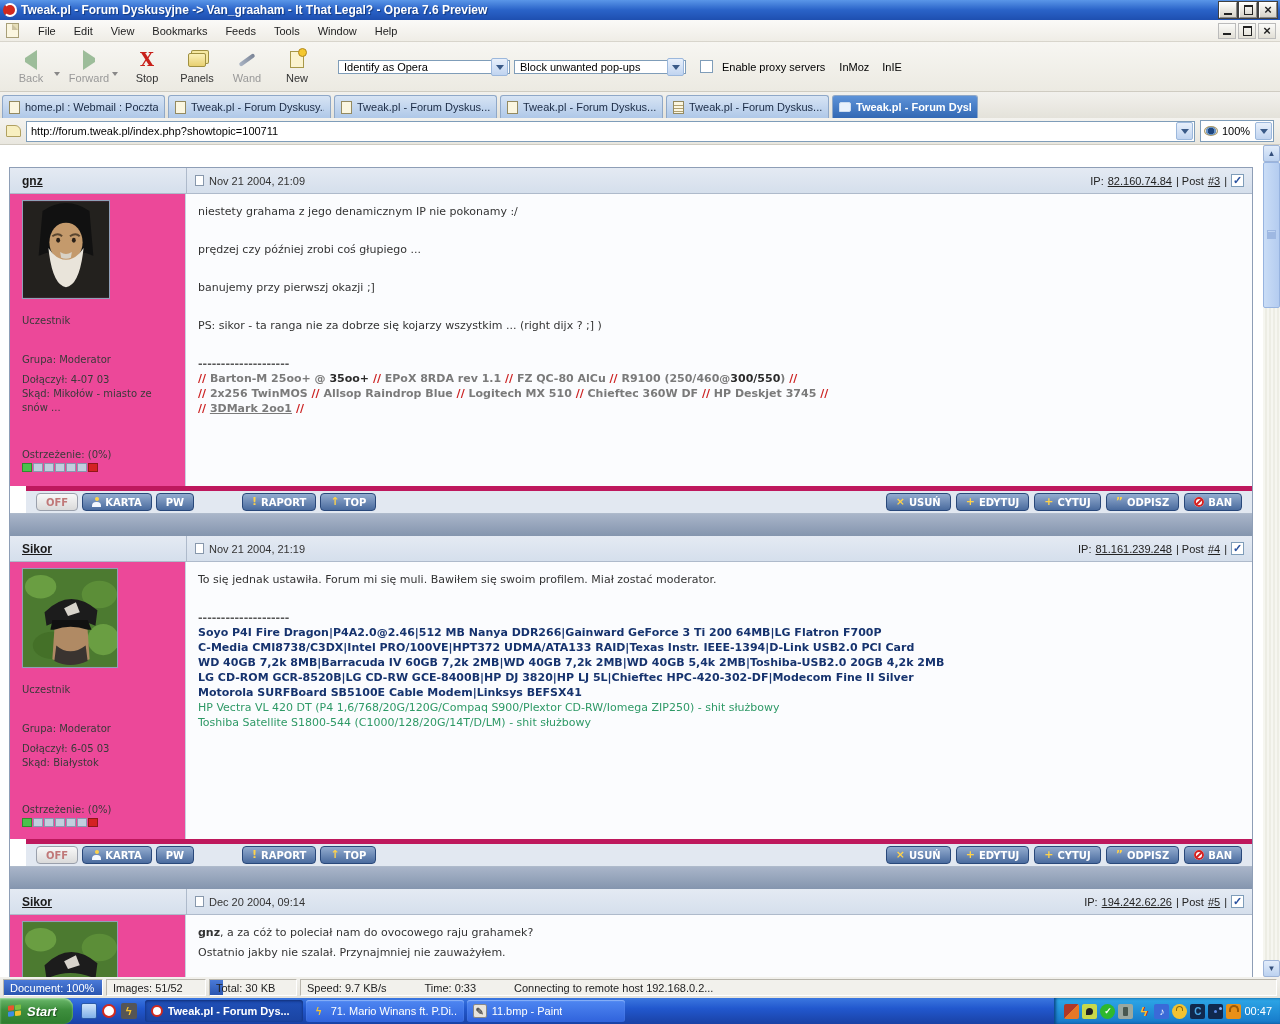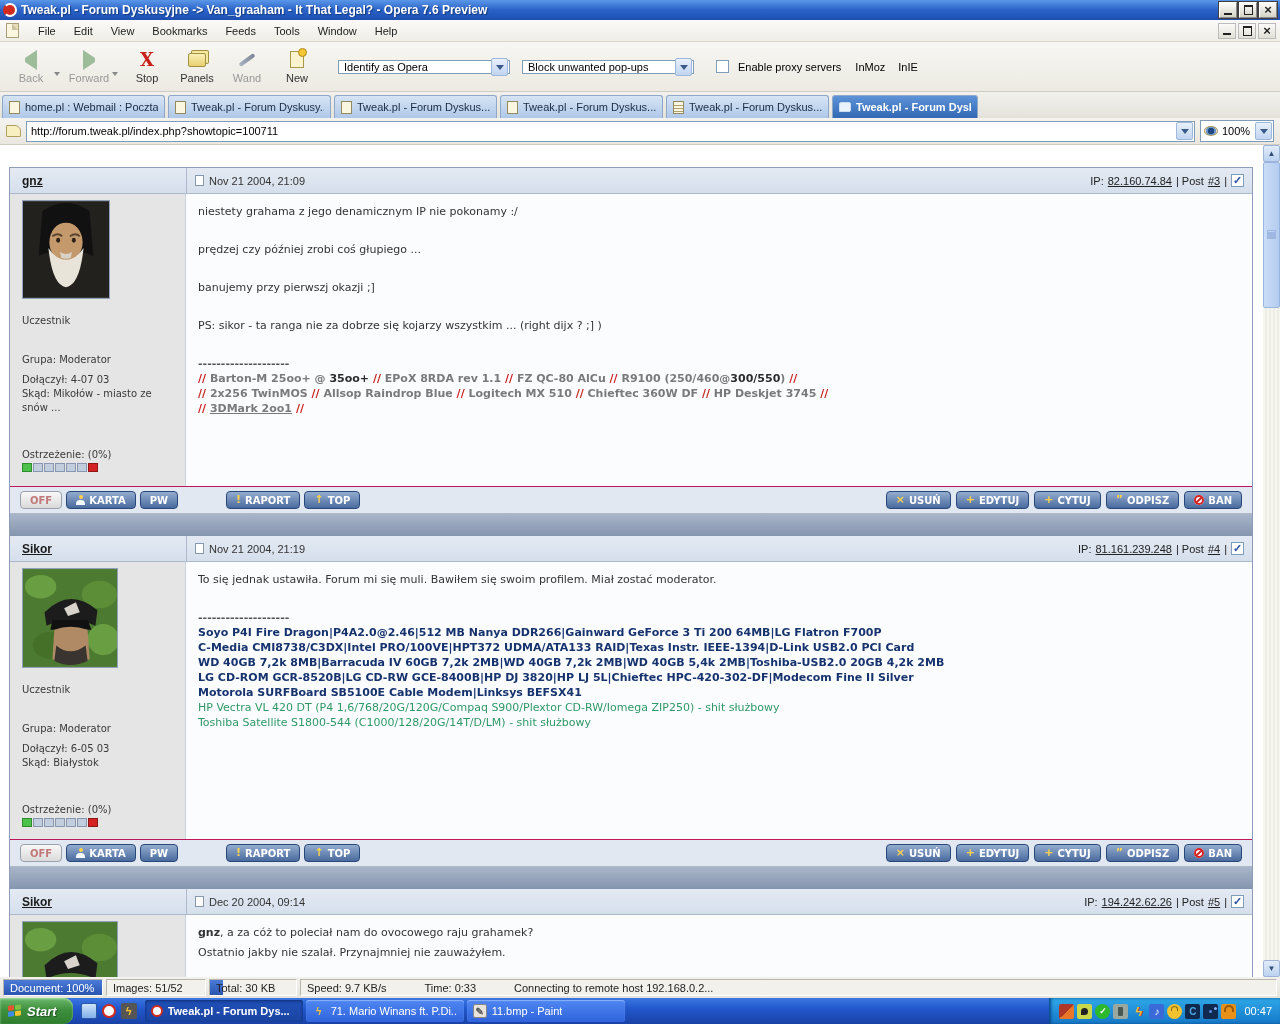--- a/index.html
+++ b/index.html
@@ -39,21 +39,21 @@
   .arrow-back { border-right:12px solid #9DBD9A; border-left:none; }
   .arrow-fwd  { border-left:12px solid #9DBD9A; border-right:none; }
   .stop-x { color:#C8201A; font-size:20px; line-height:18px; font-weight:bold; font-family:"DejaVu Serif", serif; }
   .panels-ico { width:18px; height:14px; background:linear-gradient(#FAF0B8,#E8D070); border:1px solid #A09040;
     border-radius:2px; box-shadow:3px -3px 0 -1px #F6E8A0, 3px -3px 0 0 #A09040; }
   .wand-ico { width:18px; height:4px; background:linear-gradient(90deg,#AAB4C4,#7A8496); border-radius:2px; transform:rotate(-35deg); }
   .new-ico { width:14px; height:17px; background:#FBF3CE; border:1px solid #A89848; position:relative; }
   .new-ico::after { content:""; position:absolute; right:-4px; top:-4px; width:7px; height:7px; background:#F4C830; border-radius:50%; border:1px solid #B08820; }
   .drop-nub { width:0; height:0; border:3px solid transparent; border-top:4px solid #888; margin:18px 2px 0 -4px; }
   .tb-sep { width:10px; flex:none; }
-  .selectbox { width:172px; height:14px; background:#fff; border:1px solid #7F9DB9; display:flex; align-items:center; margin-right:8px; }
+  .selectbox { width:172px; height:14px; background:#fff; border:1px solid #7F9DB9; display:flex; align-items:center; }
   .selectbox .sel-text { flex:1; padding:0 5px; white-space:nowrap; overflow:hidden; }
   .sel-arrow { width:17px; height:18px; margin:1px; background:linear-gradient(#E8F0FB,#C0D4F0); border:1px solid #9CB8DC; border-radius:2px;
     display:flex; align-items:center; justify-content:center; }
   .sel-arrow::after { content:""; border:4px solid transparent; border-top:5px solid #3A5A88; margin-top:5px; }
   .checkbox { width:13px; height:13px; background:#fff; border:1px solid #7F9DB9; margin:0 5px 0 10px; flex:none; }
   .proxy-label { margin-right:10px; }
   .tb-link { margin-right:9px; }
 
   .tabbar { height:26px; background:linear-gradient(#F2F1ED,#E4E2DA); display:flex; align-items:flex-end; padding:3px 2px 0 2px; gap:3px; }
   .tab { height:23px; width:163px; background:linear-gradient(#D7E4F4,#AFC8E8); border:1px solid #8FA8C8; border-bottom:none;
@@ -80,21 +80,21 @@
   .ph-user { width:176px; padding-left:12px; font-weight:bold; font-size:12px; text-decoration:underline; color:#1A1A1A; flex:none; }
   .ph-right { flex:1; display:flex; align-items:center; border-left:1px solid #AEBACB; height:100%; padding:0 8px; color:#333; }
   .dicon { width:9px; height:11px; border:1px solid #8898AC; background:#fff; margin-right:5px; flex:none; }
   .ph-ip { margin-left:auto; display:flex; align-items:center; gap:4px; color:#222; }
   .ph-ip a { color:#222; }
   .cb { width:13px; height:13px; border:1px solid #7F9DB9; background:#fff; display:flex; align-items:center; justify-content:center;
     color:#2A52A0; font-weight:bold; font-size:11px; }
   .cb.checked::after { content:"\2713"; }
 
   .post-main { display:flex; }
-  .sidebar { width:176px; flex:none; background:#e5e5e5; border-right:1px solid #C8D2E0; padding:6px 10px 8px 12px;
+  .sidebar { width:176px; flex:none; background:#ec4899; border-right:1px solid #C8D2E0; padding:6px 10px 8px 12px;
     font-family:"DejaVu Sans",sans-serif; font-size:10px; color:#3A3A3A; }
   .postbody { flex:1; background:#FBFCFE; padding:10px 12px; font-family:"DejaVu Sans",sans-serif; font-size:11px; color:#333; }
   .postbody p { margin-bottom:22px; line-height:16px; }
   .sig { margin-top:22px; line-height:15px; }
   .sig-dashes { color:#555; font-weight:bold; }
   .seg-r { color:#CC2222; font-weight:bold; }
   .seg-g { color:#7A7A7A; font-weight:bold; }
   .seg-k { color:#2B2B2B; font-weight:bold; }
   .seg-u { color:#7A7A7A; font-weight:bold; text-decoration:underline; }
   .seg-b { font-weight:bold; }
@@ -106,21 +106,21 @@
   .sb-rank { margin-bottom:28px; }
   .sb-group { margin-bottom:9px; }
   .sb-joined { margin-bottom:2px; }
   .sb-from { margin-bottom:34px; line-height:14px; }
   .sb-warn { margin-bottom:3px; }
   .warnbar { display:flex; gap:1px; }
   .wsq { width:10px; height:9px; background:#C2CEDE; border:1px solid #8898B0; }
   .wsq.wg { background:#4CC24C; border-color:#2E8E2E; }
   .wsq.wr { background:#D42222; border-color:#8E1818; }
 
-  .post-footer { height:27px; background:#E2E8F1; border-top:1px solid #be185d; display:flex; align-items:center; padding:0 10px; gap:4px; }
+  .post-footer { height:27px; background:#E2E8F1; border-top:5px solid #be185d; display:flex; align-items:center; padding:0 10px; gap:4px;margin-left:16px; }
   .fbtn { height:18px; padding:0 9px; border:1px solid #29487A; border-radius:4px;
     background:linear-gradient(#93ACCF,#4A6B9E); color:#fff; font-weight:bold; font-size:10px;
     display:inline-flex; align-items:center; gap:4px; font-family:"DejaVu Sans",sans-serif; }
   .fbtn .ic { color:#FFD24A; font-weight:bold; font-size:11px; line-height:10px; }
   .fbtn.off { background:linear-gradient(#F8F8F8,#DADADA); color:#C07878; border-color:#9AA0AC; }
   .fgap { width:40px; }
   .fright { margin-left:auto; display:flex; gap:5px; }
   .ban-ic { width:10px; height:10px; border-radius:50%; background:#fff; position:relative; }
   .ban-ic::before { content:""; position:absolute; inset:0; border:2px solid #D42222; border-radius:50%; }
   .ban-ic::after { content:""; position:absolute; left:1px; top:4px; width:8px; height:2px; background:#D42222; transform:rotate(-45deg); }
@@ -179,21 +179,21 @@
   .tr1 { background:linear-gradient(135deg,#B03828 50%,#E87828 50%); }
   .tr2 { background:#C8D84A; } .tr2::after{content:""; width:7px; height:7px; background:#222; border-radius:50% 50% 50% 0;}
   .tr3 { background:#2EB82E; border-radius:50%; } .tr3::after{content:"\2713"; font-size:9px;}
   .tr4 { background:#9AA8A0; } .tr4::after{content:""; width:5px; height:9px; background:#485850; border-radius:1px;}
   .tr5 { color:#F6C430; text-shadow:1px 0 #C82222; font-size:13px; }
   .tr6 { background:#3A6AD8; } .tr6::after{content:"\266A";}
   .tr7 { background:#F2C231; border-radius:50%; } .tr7::after{content:""; width:5px; height:4px; border:1.5px solid #8A6A10; border-bottom:none; border-radius:4px 4px 0 0; margin-top:-5px;}
   .tr8 { background:#10294E; color:#4AA8E8; } .tr8::after{content:"C";}
   .tr9 { background:#10294E; } .tr9::after{content:""; width:3px; height:3px; border-radius:50%; background:#5A8AE8; box-shadow:5px -3px 0 #8AB2F8;}
   .tr10{ background:#E89018; border-radius:2px; } .tr10::after{content:""; width:6px; height:5px; border:2px solid #9A5A08; border-bottom:none; border-radius:5px 5px 0 0; margin-top:-6px;}
-  .clock { margin-left:5px; font-size:11px; }
+  .clock { font-size:11px; }
 </style>
 </head>
 <body>
 
 <div class="titlebar">
   <span class="opera-logo"></span>
   <span class="title-text">Tweak.pl - Forum Dyskusyjne -&gt; Van_graaham - It That Legal? - Opera 7.6 Preview</span>
   <span class="win-btns">
     <span class="wbtn glyph-min"></span>
     <span class="wbtn glyph-rest"></span>

